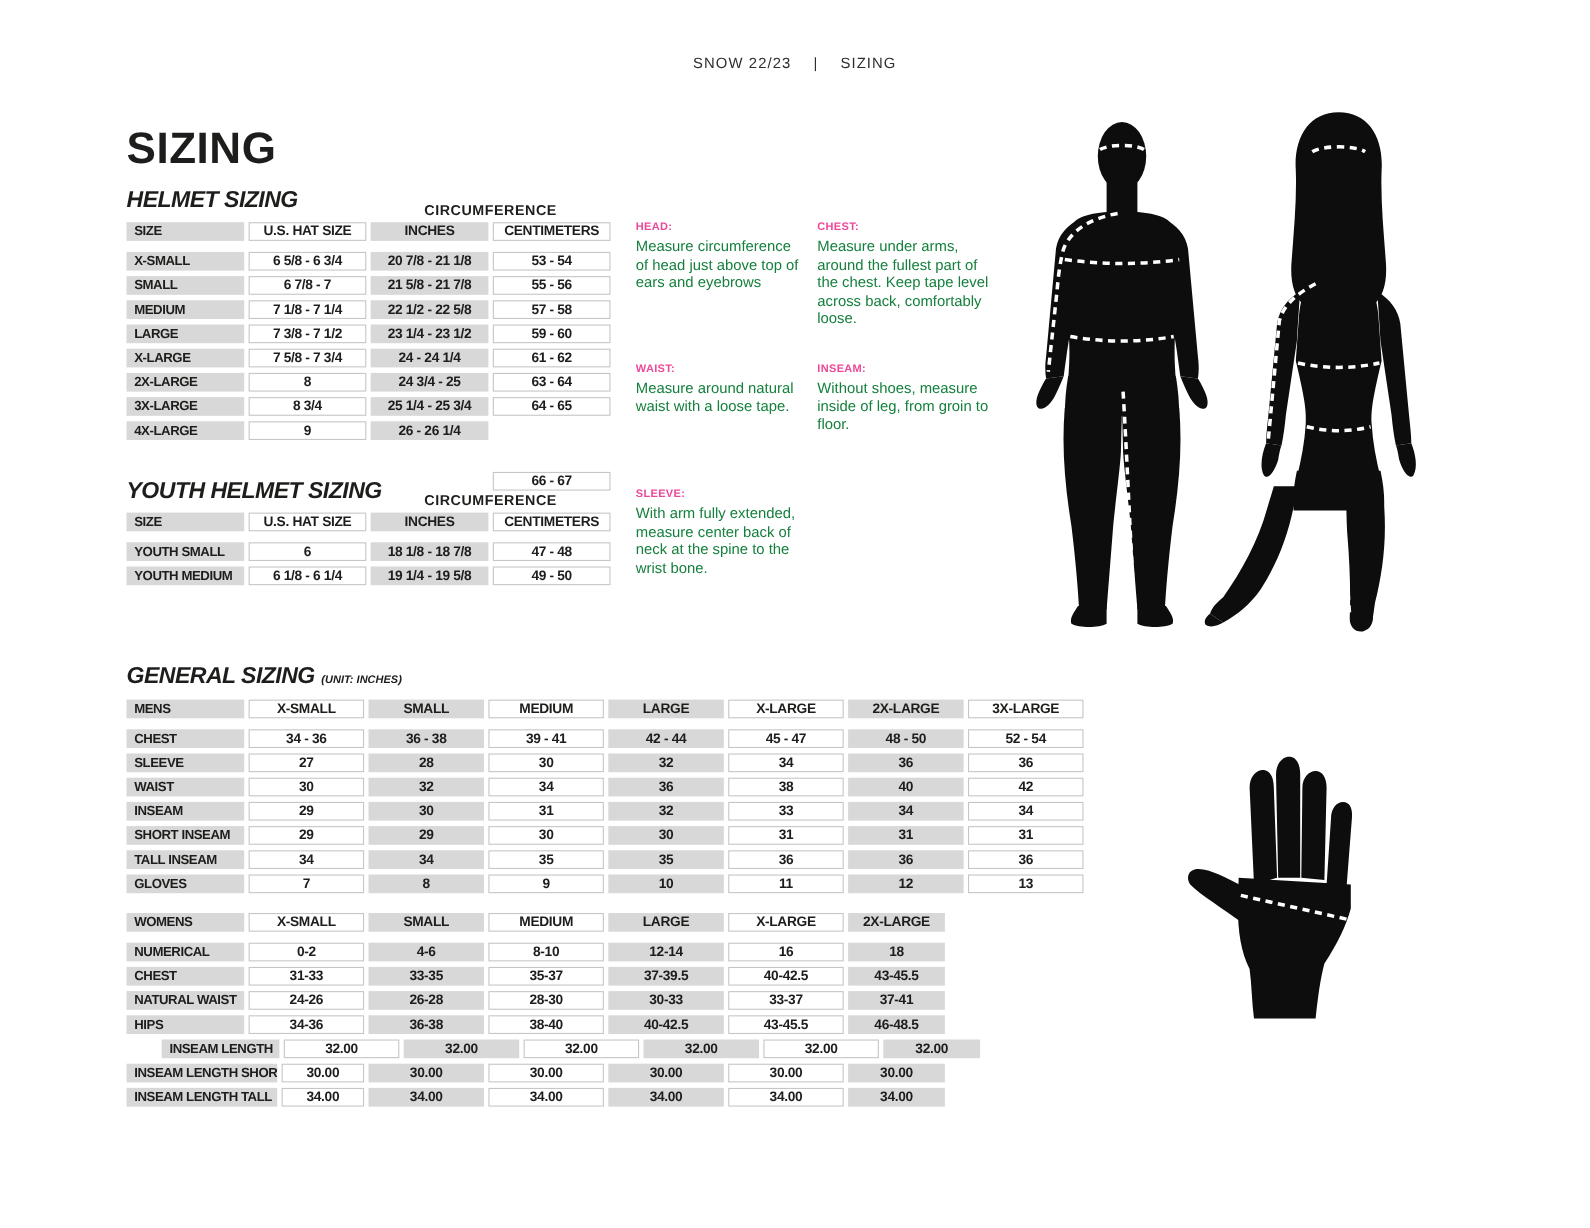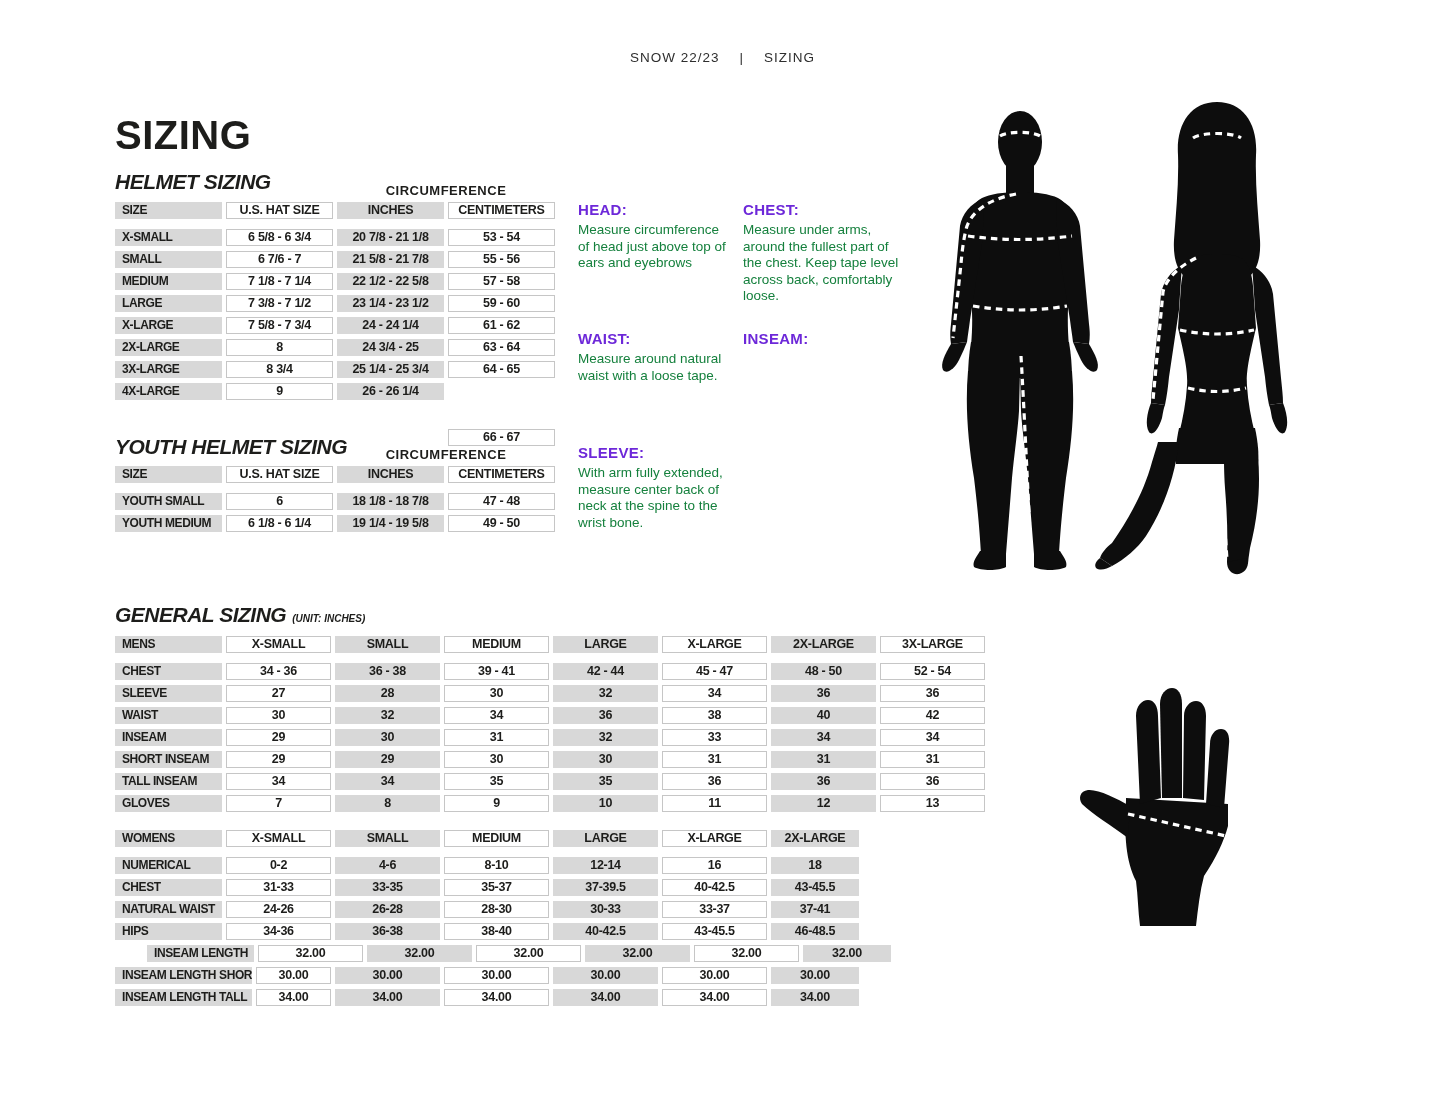--- a/index.html
+++ b/index.html
@@ -37,21 +37,21 @@
     box-sizing:border-box;height:17px;line-height:17px;
     font-size:12.5px;font-weight:bold;letter-spacing:-0.3px;
     white-space:nowrap;overflow:hidden;
   }
   .cell.gray{background:#d8d8d8;}
   .cell.white{background:#ffffff;border:1px solid #c6c6c6;line-height:15px;}
   .cell.label{text-align:left;padding-left:7px;font-size:12px;letter-spacing:-0.4px;}
   .cell.val{text-align:center;}
   
   .guide{position:absolute;}
-  .guide .g-label{font-size:15px;font-weight:bold;letter-spacing:0.3px;margin-bottom:4px;color:#6d28d9;}
+  .guide .g-label{font-size:10px;font-weight:bold;letter-spacing:0.3px;margin-bottom:4px;color:#ec4899;}
   .guide .g-text{font-size:13.5px;line-height:16.5px;color:#15803d;}
   
   .fig{position:absolute;}
   .fig path,.fig ellipse,.fig rect{fill:#0d0d0d;}
   .fig .dash{fill:none;stroke:#ffffff;stroke-width:3.2;stroke-dasharray:6.5 5;}
 </style>
 </head>
 <body>
 
 <div class="page">
@@ -74,21 +74,21 @@
         <div class="cell val white" style="width: 107px;">CENTIMETERS</div>
       </div>
       <div class="sz-row">
         <div class="cell label gray" style="width: 107px;">X-SMALL</div>
         <div class="cell val white" style="width: 107px;">6 5/8 - 6 3/4</div>
         <div class="cell val gray" style="width: 107px;">20 7/8 - 21 1/8</div>
         <div class="cell val white" style="width: 107px;">53 - 54</div>
       </div>
       <div class="sz-row">
         <div class="cell label gray" style="width: 107px;">SMALL</div>
-        <div class="cell val white" style="width: 107px;">6 7/6 - 7</div>
+        <div class="cell val white" style="width: 107px;">6 7/8 - 7</div>
         <div class="cell val gray" style="width: 107px;">21 5/8 - 21 7/8</div>
         <div class="cell val white" style="width: 107px;">55 - 56</div>
       </div>
       <div class="sz-row">
         <div class="cell label gray" style="width: 107px;">MEDIUM</div>
         <div class="cell val white" style="width: 107px;">7 1/8 - 7 1/4</div>
         <div class="cell val gray" style="width: 107px;">22 1/2 - 22 5/8</div>
         <div class="cell val white" style="width: 107px;">57 - 58</div>
       </div>
       <div class="sz-row">
@@ -153,20 +153,21 @@
   <div class="guide" style="left:743px;top:201px;width:162px;">
     <div class="g-label">CHEST:</div>
     <div class="g-text">Measure under arms, around the fullest part of the chest. Keep tape level across back, comfortably loose.</div>
   </div>
   <div class="guide" style="left:578px;top:330px;width:150px;">
     <div class="g-label">WAIST:</div>
     <div class="g-text">Measure around natural waist with a loose tape.</div>
   </div>
   <div class="guide" style="left:743px;top:330px;width:165px;">
     <div class="g-label">INSEAM:</div>
+    <div class="g-text">Without shoes, measure inside of leg, from groin to floor.</div>
   </div>
   <div class="guide" style="left:578px;top:444px;width:148px;">
     <div class="g-label">SLEEVE:</div>
     <div class="g-text">With arm fully extended, measure center back of neck at the spine to the wrist bone.</div>
   </div>
 
   <div class="sec-title" style="left:115px;top:603px;">
     <span>GENERAL SIZING</span><span class="unit">(UNIT: INCHES)</span>
   </div>
   <div class="sz-table" style="left:115px;top:636px;">

